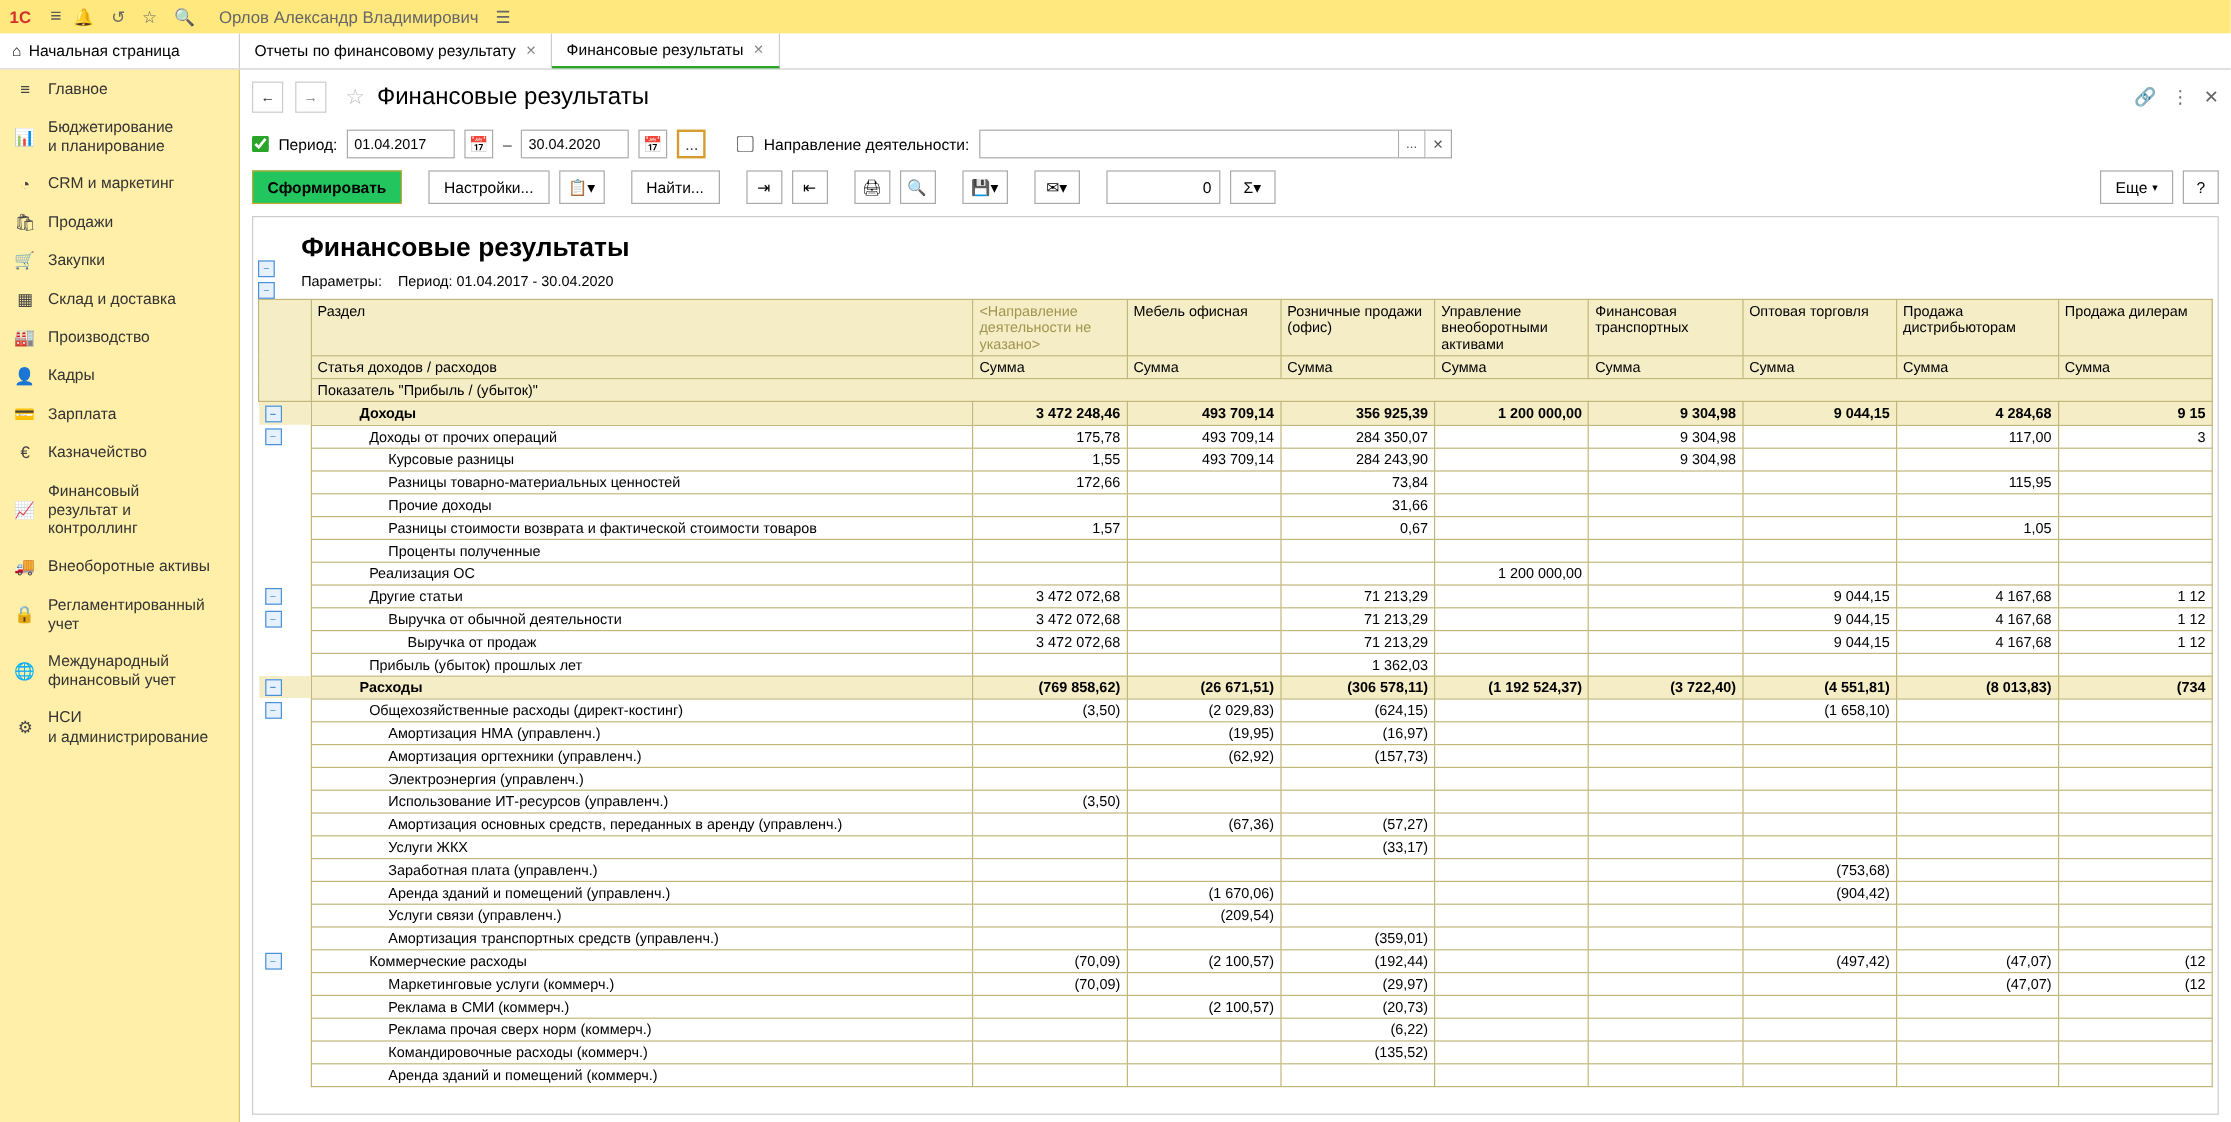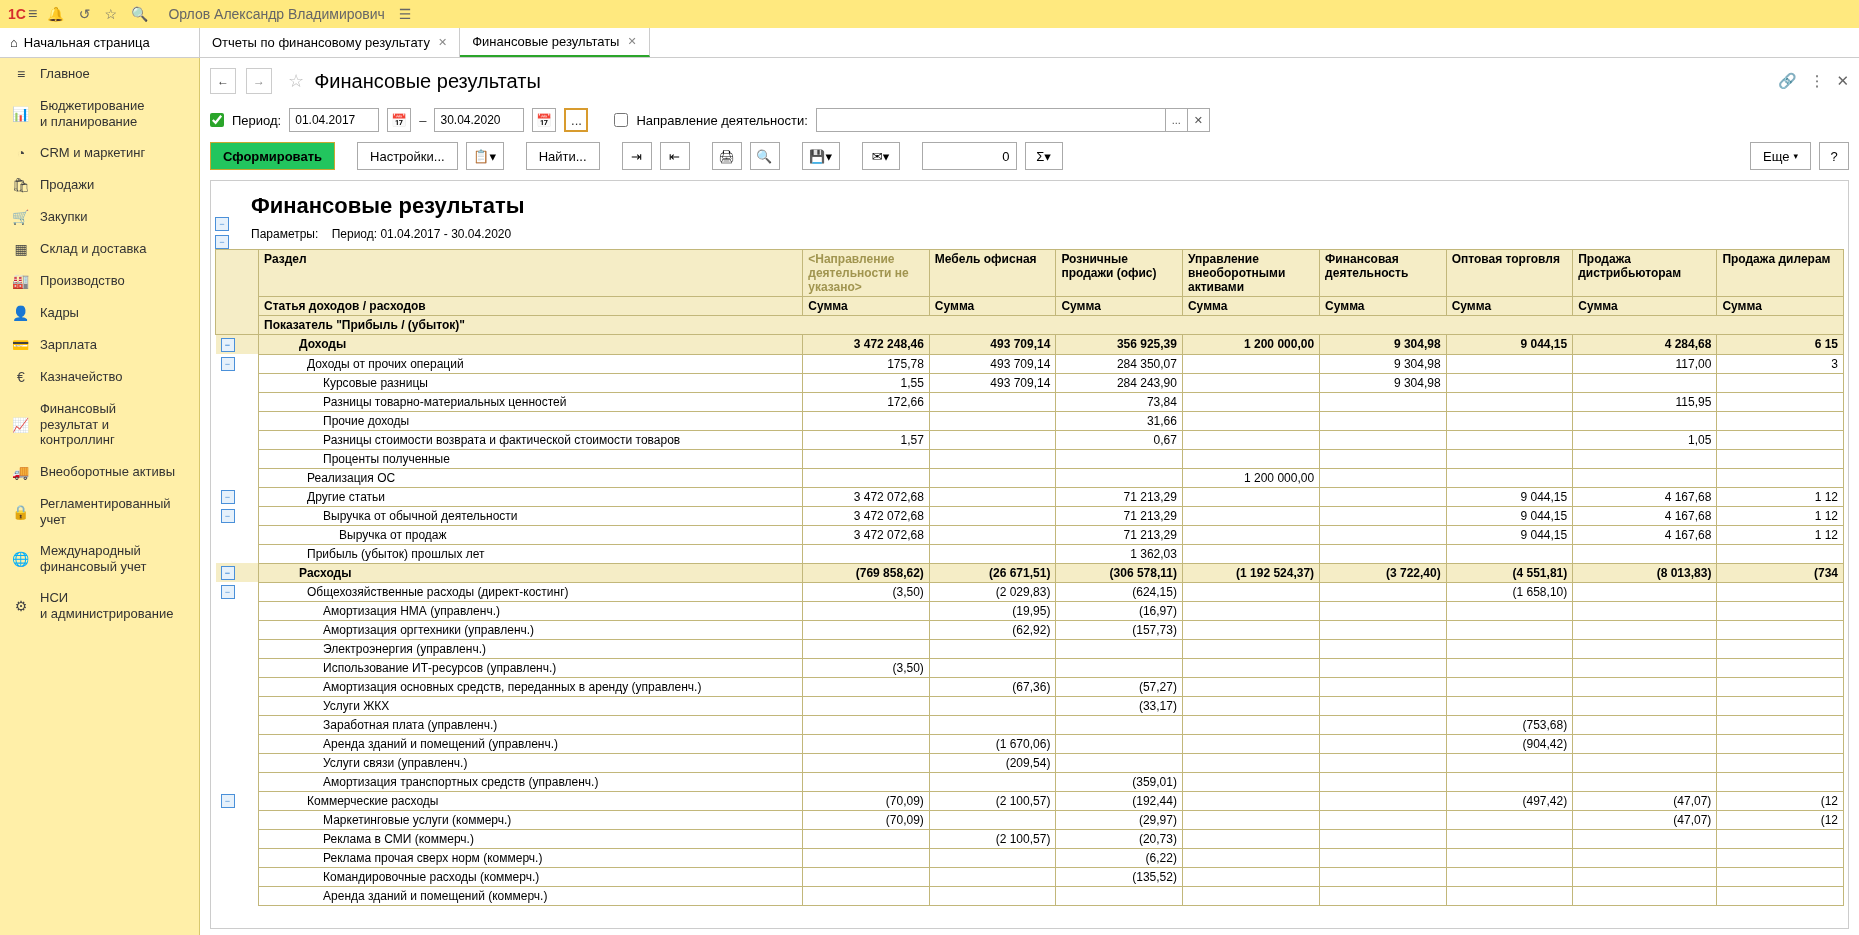--- a/index.html
+++ b/index.html
@@ -1,20 +1,20 @@
 <!DOCTYPE html>
 <html><head>
 <meta charset="utf-8">
 <style>
 * { box-sizing: border-box; margin: 0; padding: 0; font-family: Arial, sans-serif; }
 body { font-size: 12px; background: #fff; overflow: hidden; }
 
 
 .top-header { height: 28px; background: #ffe97f; display: flex; align-items: center; padding: 0 8px; color: #333; }
-.top-header .logo { color: #d62e2e; font-weight: bold; font-size: 14px; margin-right: 2px; }
+.top-header .logo { color: #d62e2e; font-weight: bold; font-size: 14px; margin-right: 16px; }
 .top-header .menu-icon { font-size: 16px; margin-right: 10px; color: #5a5a5a; cursor: pointer; }
 .top-header .title { flex: 1; font-size: 13px; color: #333; }
 .top-header .icons-right { display: flex; gap: 14px; align-items: center; color: #666; }
 .top-header .icons-right span { cursor: pointer; font-size: 14px; }
 .top-header .user-name { margin-left: 6px; font-size: 12px; }
 
 
 .tabs-bar { height: 30px; background: #fff; border-bottom: 1px solid #ccc; display: flex; align-items: stretch; }
 .tab-home { width: 200px; display: flex; align-items: center; padding: 0 10px; gap: 6px; font-size: 13px; border-right: 1px solid #ccc; cursor: pointer; }
 .tab { display: flex; align-items: center; padding: 0 12px; font-size: 13px; border-right: 1px solid #ccc; cursor: pointer; position: relative; }
@@ -67,21 +67,21 @@
 .report-inner { min-width: 1520px; padding-bottom: 20px; }
 .report-head { padding: 12px 14px 8px 40px; }
 .report-title { font-size: 22px; font-weight: bold; margin-bottom: 8px; }
 .report-params { font-size: 12px; }
 .report-params .lbl { margin-right: 10px; }
 .tree-icon { position:absolute; left:4px; width:14px;height:14px;border:1px solid #4a90d9;background:#e6f1fb;display:inline-flex;align-items:center;justify-content:center;font-size:9px;color:#4a90d9;cursor:pointer; }
 
 
 table.rpt { border-collapse: collapse; width: calc(100% - 8px); margin-left: 4px; font-size: 12px; }
 table.rpt th, table.rpt td { border: 1px solid #c2b77a; padding: 2px 5px; text-align: left; vertical-align: top; }
-table.rpt th { background: #f5edc6; font-weight: bold; }
+table.rpt th { background: #f5edc6; font-weight: normal; }
 table.rpt .num { text-align: right; white-space: nowrap; }
 table.rpt tr.section td { background: #f5edc6; font-weight: bold; }
 table.rpt td.rowlabel { padding-left: 40px; position:relative; }
 .gutter { width: 34px; }
 .ind1 { padding-left: 48px !important; }
 .ind2 { padding-left: 64px !important; }
 .ind3 { padding-left: 80px !important; }
 .hdr-dir { color: #a19550; }
 
 
@@ -258,21 +258,21 @@
         </div>
         <table class="rpt" id="rpt-table">
             <thead>
               <tr>
                 <th class="gutter" rowspan="3"></th>
                 <th rowspan="1" style="width:430px;">Раздел</th>
                 <th class="hdr-dir" style="width:100px;">&lt;Направление деятельности не указано&gt;</th>
                 <th style="width:100px;">Мебель офисная</th>
                 <th style="width:100px;">Розничные продажи (офис)</th>
                 <th style="width:100px;">Управление внеоборотными активами</th>
-                <th style="width:100px;">Финансовая деятельность</th>
+                <th style="width:100px;">Финансовая транспортных</th>
                 <th style="width:100px;">Оптовая торговля</th>
                 <th style="width:100px;">Продажа дистрибьюторам</th>
                 <th style="width:100px;">Продажа дилерам</th>
               </tr>
               <tr>
                 <th>Статья доходов / расходов</th>
                 <th>Сумма</th>
                 <th>Сумма</th>
                 <th>Сумма</th>
                 <th>Сумма</th>
@@ -289,21 +289,21 @@
               <tr class="section">
                 <td class="gutter" style="position:relative;border:none;"><span class="tree-icon" style="position:static;display:inline-flex;">−</span></td>
                 <td class="rowlabel ">Доходы</td>
                 <td class="num">3 472 248,46</td>
                 <td class="num">493 709,14</td>
                 <td class="num">356 925,39</td>
                 <td class="num">1 200 000,00</td>
                 <td class="num">9 304,98</td>
                 <td class="num">9 044,15</td>
                 <td class="num">4 284,68</td>
-                <td class="num">6 15</td>
+                <td class="num">9 15</td>
               </tr>
               <tr class="">
                 <td class="gutter" style="position:relative;border:none;"><span class="tree-icon" style="position:static;display:inline-flex;">−</span></td>
                 <td class="rowlabel ind1">Доходы от прочих операций</td>
                 <td class="num">175,78</td>
                 <td class="num">493 709,14</td>
                 <td class="num">284 350,07</td>
                 <td class="num"></td>
                 <td class="num">9 304,98</td>
                 <td class="num"></td>

